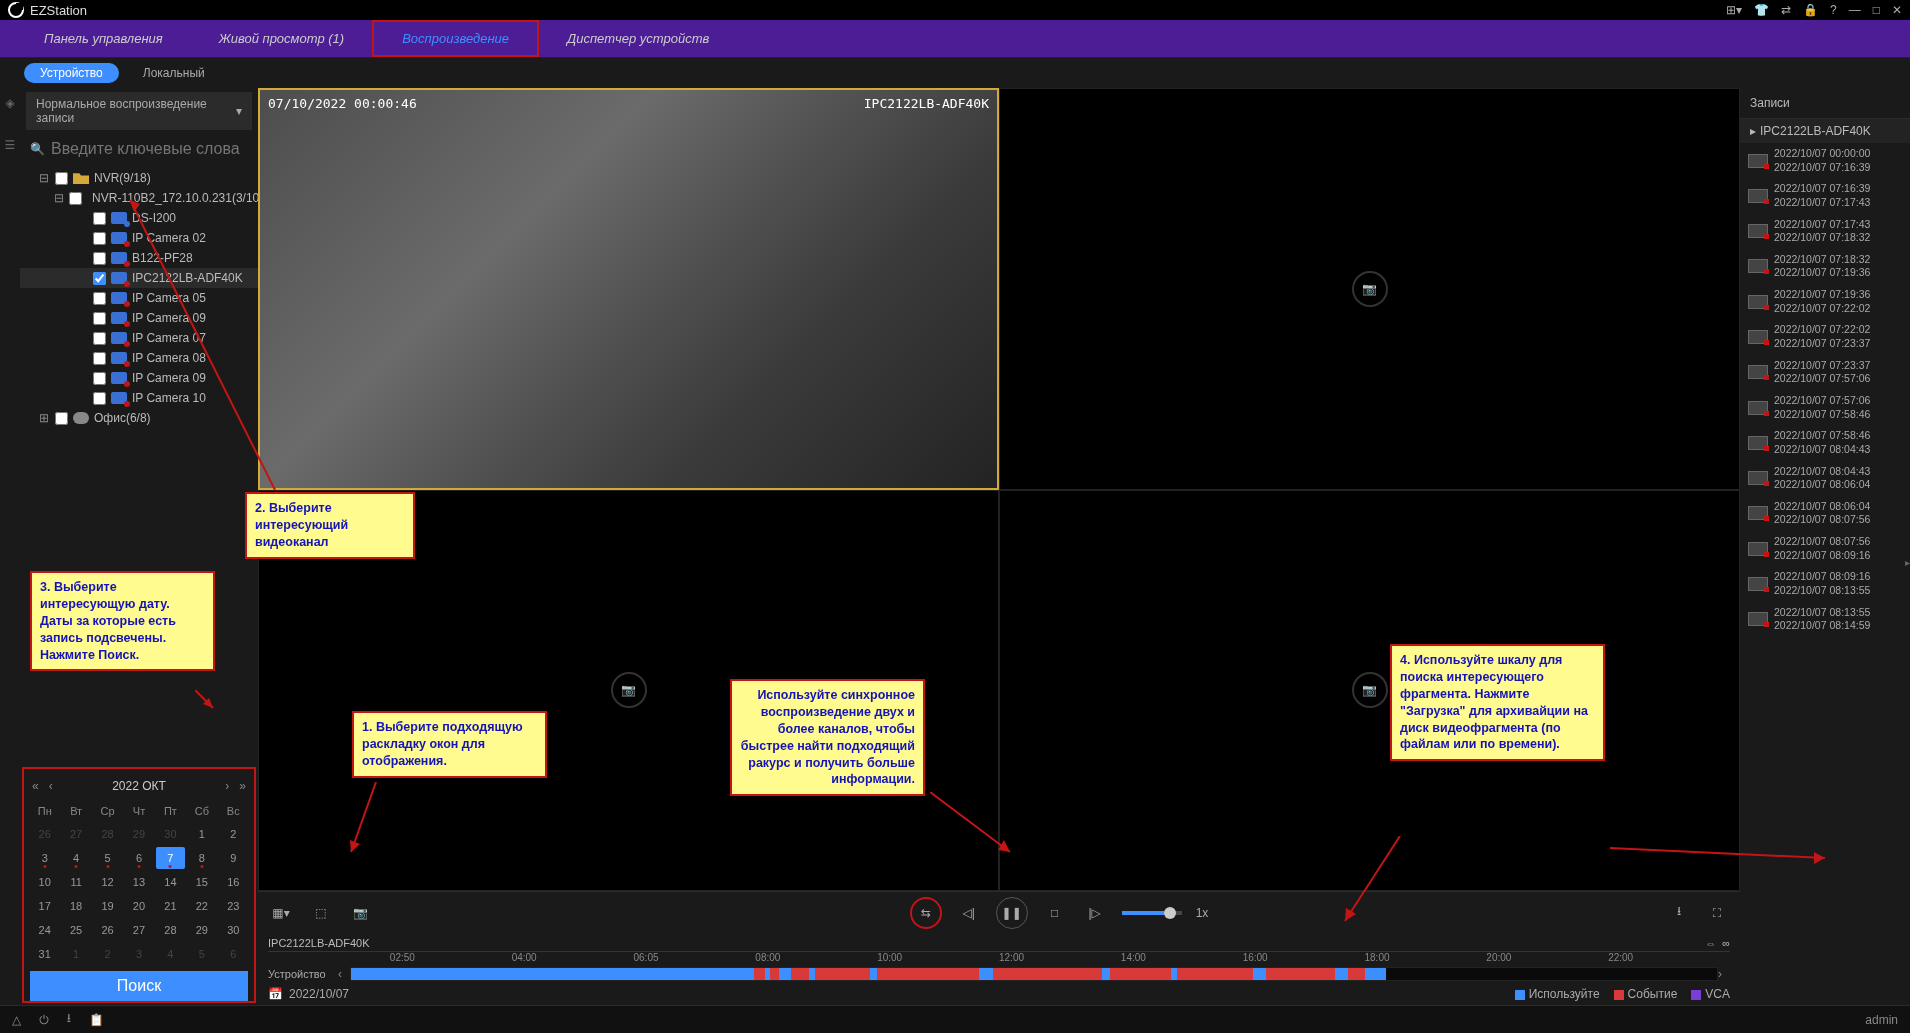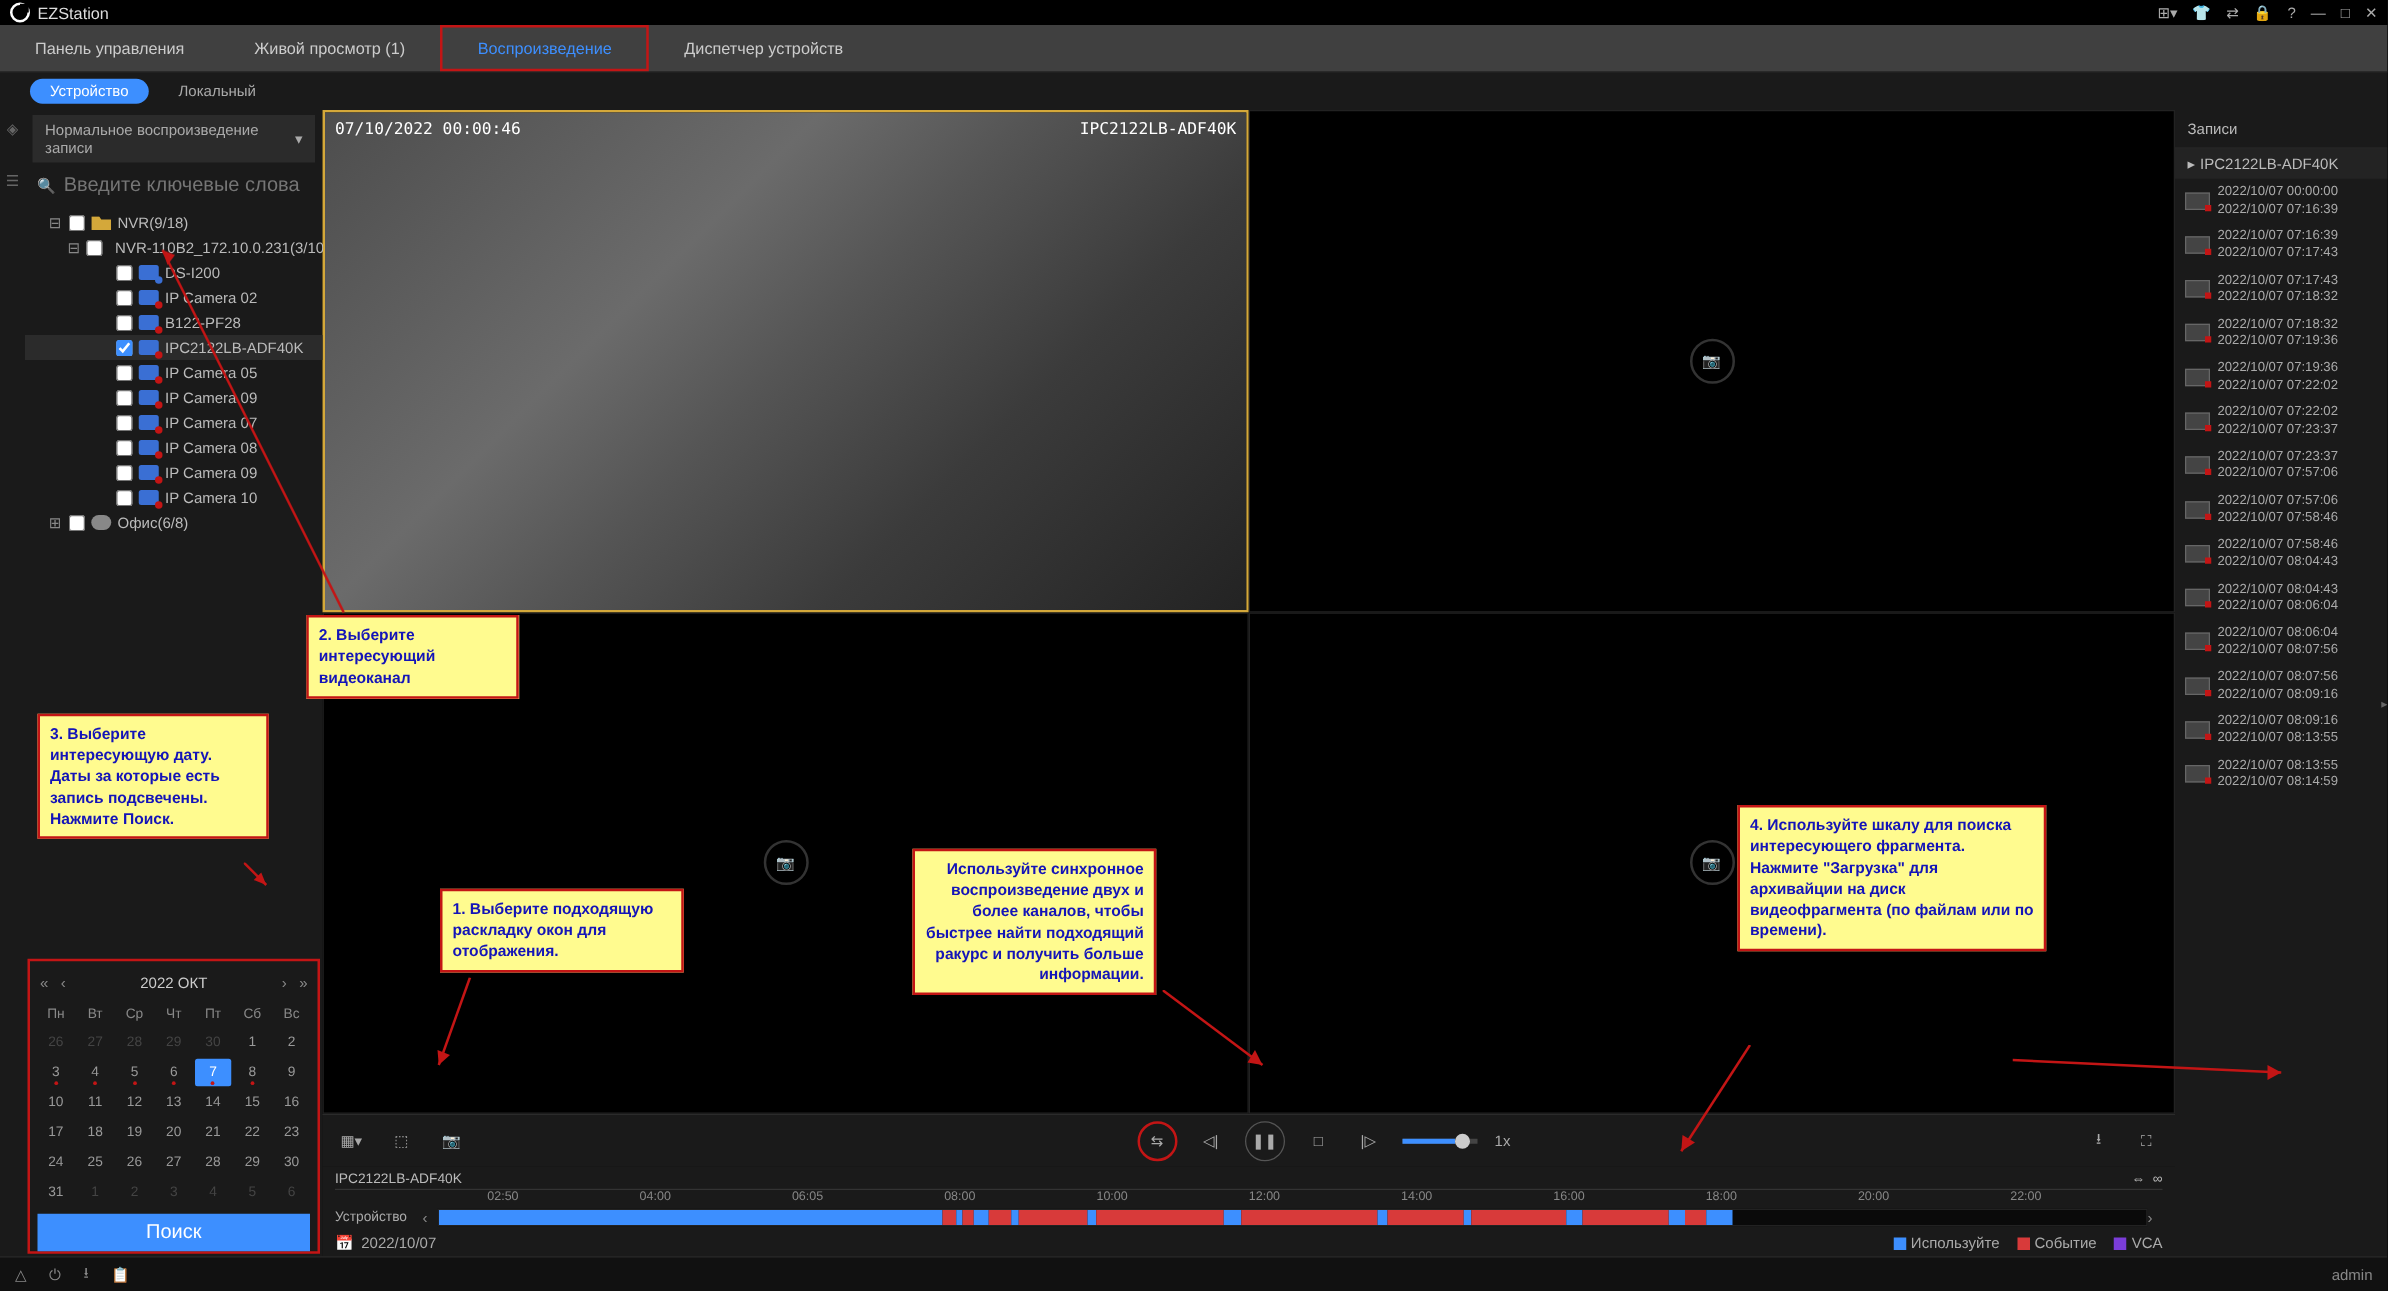--- a/index.html
+++ b/index.html
@@ -7,21 +7,21 @@
 
 
 .titlebar { height: 20px; background: #000; display: flex; align-items: center; padding: 0 8px; }
 .titlebar .logo { width: 16px; height: 16px; border: 2px solid #fff; border-radius: 50%; margin-right: 6px; position: relative; }
 .titlebar .logo::after { content: ''; position: absolute; right: -1px; top: -1px; width: 7px; height: 7px; background: #000; }
 .titlebar .app-name { color: #ddd; font-size: 13px; }
 .titlebar .win-controls { margin-left: auto; display: flex; gap: 12px; color: #aaa; }
 .titlebar .win-controls span { cursor: pointer; }
 
 
-.main-tabs { height: 38px; background: #404040; display: flex; align-items: stretch; padding-left: 0; border-bottom: 1px solid #222; }
+.main-tabs { height: 38px; background: #4c1d95; display: flex; align-items: stretch; padding-left: 16px; border-bottom: 1px solid #222; font-style: italic; }
 .main-tabs .tab { padding: 0 28px; display: flex; align-items: center; color: #ccc; cursor: pointer; font-size: 13px; }
 .main-tabs .tab.active { color: #3d8fff; border: 2px solid #c31515; }
 
 
 .sub-tabs { height: 30px; display: flex; align-items: center; padding: 4px 24px; gap: 8px; background: #1a1a1a; }
 .sub-tabs .pill { padding: 3px 16px; border-radius: 12px; cursor: pointer; }
 .sub-tabs .pill.active { background: #3d8fff; color: #fff; }
 
 
 .main { display: flex; height: calc(100% - 88px - 28px); }
@@ -499,21 +499,21 @@
   <span class="icon">⏻</span>
   <span class="icon">⭳</span>
   <span class="icon">📋</span>
   <span class="user">admin</span>
 </div>
 
 <div class="anno" style="left:352px; top:711px; width:195px;">1. Выберите подходящую раскладку окон для отображения.</div>
 <div class="anno" style="left:245px; top:492px; width:170px;">2. Выберите интересующий видеоканал</div>
 <div class="anno" style="left:30px; top:571px; width:185px;">3. Выберите интересующую дату. Даты за которые есть запись подсвечены. Нажмите Поиск.</div>
 <div class="anno" style="left:730px; top:679px; width:195px;text-align:right;">Используйте синхронное воспроизведение двух и более каналов, чтобы быстрее найти подходящий ракурс и получить больше информации.</div>
-<div class="anno" style="left:1390px; top:644px; width:247px;">4. Используйте шкалу для поиска интересующего фрагмента. Нажмите "Загрузка" для архивайции на диск видеофрагмента (по файлам или по времени).</div>
+<div class="anno" style="left:1390px; top:644px; width:215px;">4. Используйте шкалу для поиска интересующего фрагмента. Нажмите "Загрузка" для архивайции на диск видеофрагмента (по файлам или по времени).</div>
 
 <svg class="arrow" style="left:120px; top:190px; width:160px; height:310px;">
     <line x1="155" y1="300" x2="10" y2="10"></line>
     <polygon points="10,10 20,14 14,22"></polygon>
   </svg>
 <svg class="arrow" style="left:195px; top:690px; width:30px; height:30px;">
     <line x1="0" y1="0" x2="18" y2="18"></line>
     <polygon points="18,18 8,14 14,8"></polygon>
   </svg>
 <svg class="arrow" style="left:346px; top:782px; width:60px; height:80px;">

